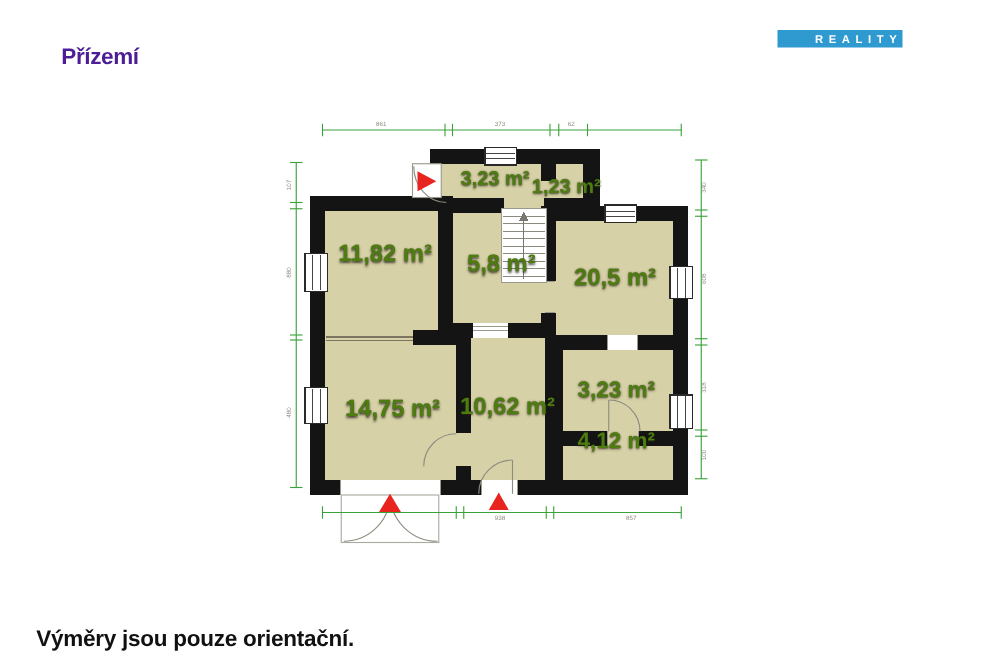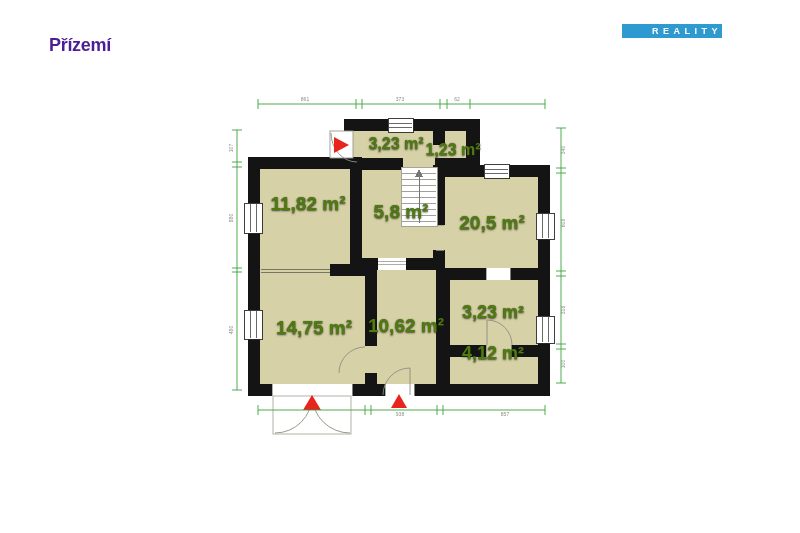--- a/index.html
+++ b/index.html
@@ -224,13 +224,14 @@
   <div class="room-label fs-sm" style="left:396px;top:144px;">3,23 m²</div>
   <div class="room-label fs-sm" style="left:453px;top:150px;">1,23 m²</div>
   <div class="room-label fs-lg" style="left:308px;top:204px;">11,82 m²</div>
   <div class="room-label fs-lg" style="left:401px;top:212px;">5,8 m²</div>
   <div class="room-label fs-lg" style="left:492px;top:223px;">20,5 m²</div>
   <div class="room-label fs-lg" style="left:314px;top:328px;">14,75 m²</div>
   <div class="room-label fs-lg" style="left:406px;top:326px;">10,62 m²</div>
   <div class="room-label fs-md" style="left:493px;top:312px;">3,23 m²</div>
   <div class="room-label fs-md" style="left:493px;top:353px;">4,12 m²</div>
 
+  <div class="footnote">Výměry jsou pouze orientační.</div>
 </div>
 
 </body></html>

